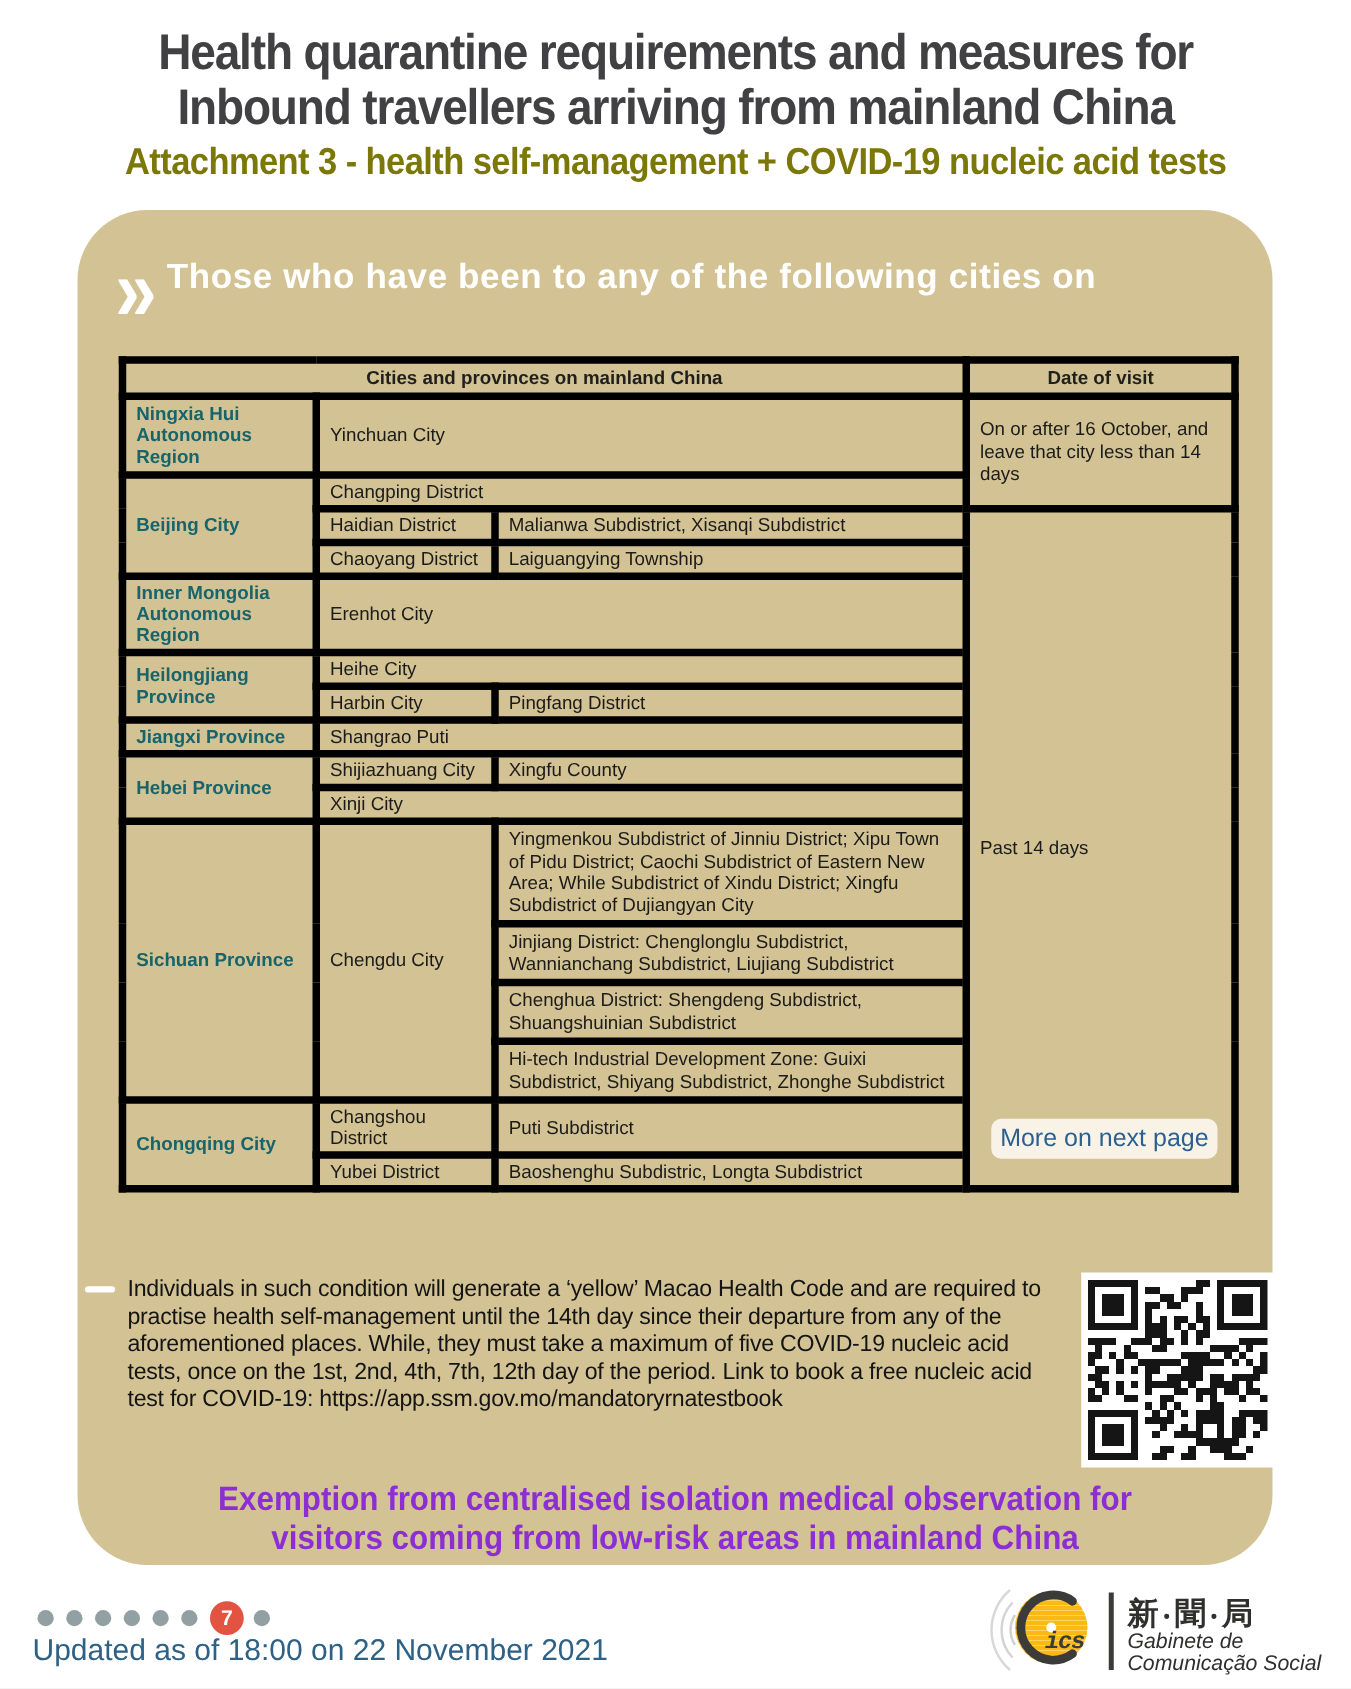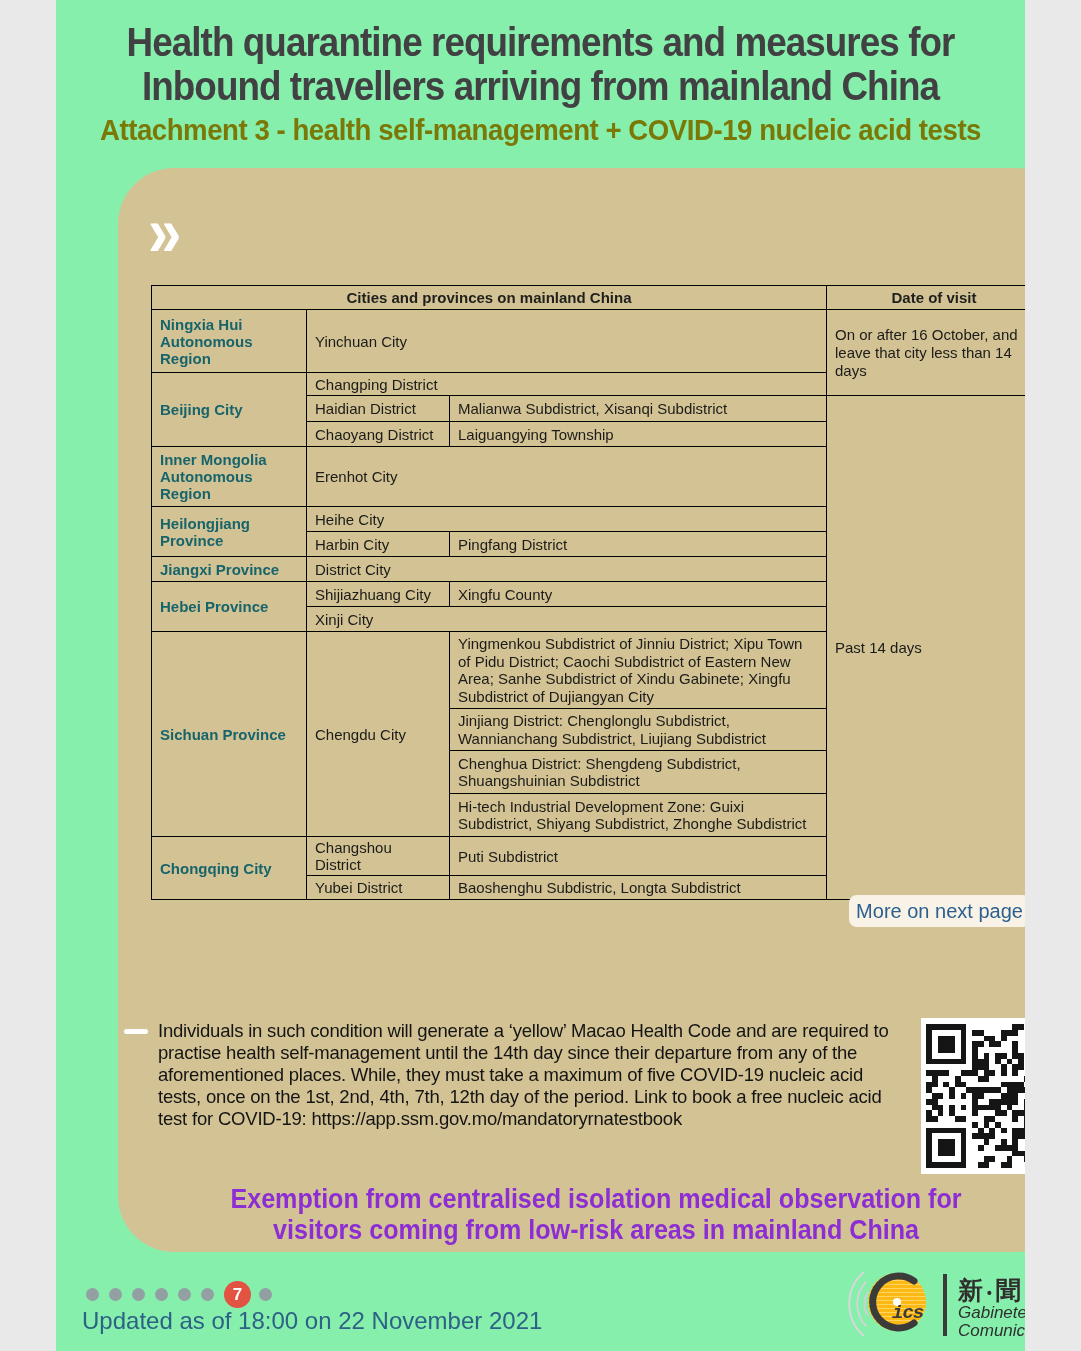--- a/index.html
+++ b/index.html
@@ -1,20 +1,20 @@
 <!DOCTYPE html>
 <html><head>
 <meta charset="utf-8">
 <style>
   * { margin:0; padding:0; box-sizing:border-box; }
   html,body { background:#e9e9ea; }
   body { font-family:"Liberation Sans", sans-serif; }
   .page {
-    position:relative; width:969px; height:1351px;
-    background:#86efac; overflow:hidden; margin:0 auto;
+    position:relative; width:1081px; height:1351px;
+    background:#ffffff; overflow:hidden; margin:0 auto;
   }
 
   
   .title {
     position:absolute; top:20px; left:0; width:100%;
     text-align:center; font-weight:bold; color:#414042;
     font-size:40px; line-height:44px; letter-spacing:-1px;
     transform:scaleX(0.92); transform-origin:50% 0;
   }
   .title span { display:block; }
@@ -41,21 +41,21 @@
   }
   .head-lines { font-weight:bold; font-size:28px; line-height:30px; letter-spacing:0.5px; padding-top:4px; }
   .head-lines span { display:block; }
 
   
   table.t {
     position:absolute; left:33px; top:117px; width:890px;
     border-collapse:collapse; table-layout:fixed;
     font-size:15px; color:#1b1b19;
   }
-  .t th, .t td { border:1px solid #000000; padding:2px 8px; vertical-align:middle; text-align:left; }
+  .t th, .t td { border:6px solid #000000; padding:2px 8px; vertical-align:middle; text-align:left; }
   .t th { font-weight:bold; text-align:center; color:#1f1f1d; padding:3px 4px; }
   .t td.province { color:#17646b; font-weight:bold; line-height:17px; }
   .t td.longcell { line-height:17.5px; padding:3px 8px; }
   .t td.datecell { line-height:18px; }
 
   
   .more-btn {
     position:absolute; left:731px; top:727px; width:181px; height:32px;
     background:#f8f3e6; border:none; border-radius:8px;
     color:#2b5f8e; font-size:20px; font-family:"Liberation Sans",sans-serif;
@@ -128,20 +128,21 @@
     <span>Health quarantine requirements and measures for</span>
     <span>Inbound travellers arriving from mainland China</span>
   </h1>
   <h2 class="subtitle">Attachment 3 - health self-management + COVID-19 nucleic acid tests</h2>
 
   <div class="card">
 
     <div class="card-head">
       <span class="chev">»</span>
       <div class="head-lines">
+        <span>Those who have been to any of the following cities on</span>
       </div>
     </div>
 
     <table class="t">
       <colgroup>
           <col style="width:155px">
           <col style="width:143px">
           <col style="width:377px">
           <col style="width:215px">
         </colgroup>
@@ -175,34 +176,34 @@
       <tr style="height:25px">
         <td class="province" rowspan="2">Heilongjiang Province</td>
         <td colspan="2">Heihe City</td>
       </tr>
       <tr style="height:25px">
         <td>Harbin City</td>
         <td>Pingfang District</td>
       </tr>
       <tr style="height:25px">
         <td class="province">Jiangxi Province</td>
-        <td colspan="2">District City</td>
+        <td colspan="2">Shangrao Puti</td>
       </tr>
       <tr style="height:25px">
         <td class="province" rowspan="2">Hebei Province</td>
         <td>Shijiazhuang City</td>
         <td>Xingfu County</td>
       </tr>
       <tr style="height:25px">
         <td colspan="2">Xinji City</td>
       </tr>
       <tr style="height:74px">
         <td class="province" rowspan="4">Sichuan Province</td>
         <td rowspan="4">Chengdu City</td>
-        <td class="longcell">Yingmenkou Subdistrict of Jinniu District; Xipu Town of Pidu District; Caochi Subdistrict of Eastern New Area; Sanhe Subdistrict of Xindu Gabinete; Xingfu Subdistrict of Dujiangyan City</td>
+        <td class="longcell">Yingmenkou Subdistrict of Jinniu District; Xipu Town of Pidu District; Caochi Subdistrict of Eastern New Area; While Subdistrict of Xindu District; Xingfu Subdistrict of Dujiangyan City</td>
       </tr>
       <tr style="height:42px">
         <td class="longcell">Jinjiang District: Chenglonglu Subdistrict, Wannianchang Subdistrict, Liujiang Subdistrict</td>
       </tr>
       <tr style="height:43px">
         <td class="longcell">Chenghua District: Shengdeng Subdistrict, Shuangshuinian Subdistrict</td>
       </tr>
       <tr style="height:43px">
         <td class="longcell">Hi-tech Industrial Development Zone: Guixi Subdistrict, Shiyang Subdistrict, Zhonghe Subdistrict</td>
       </tr>

